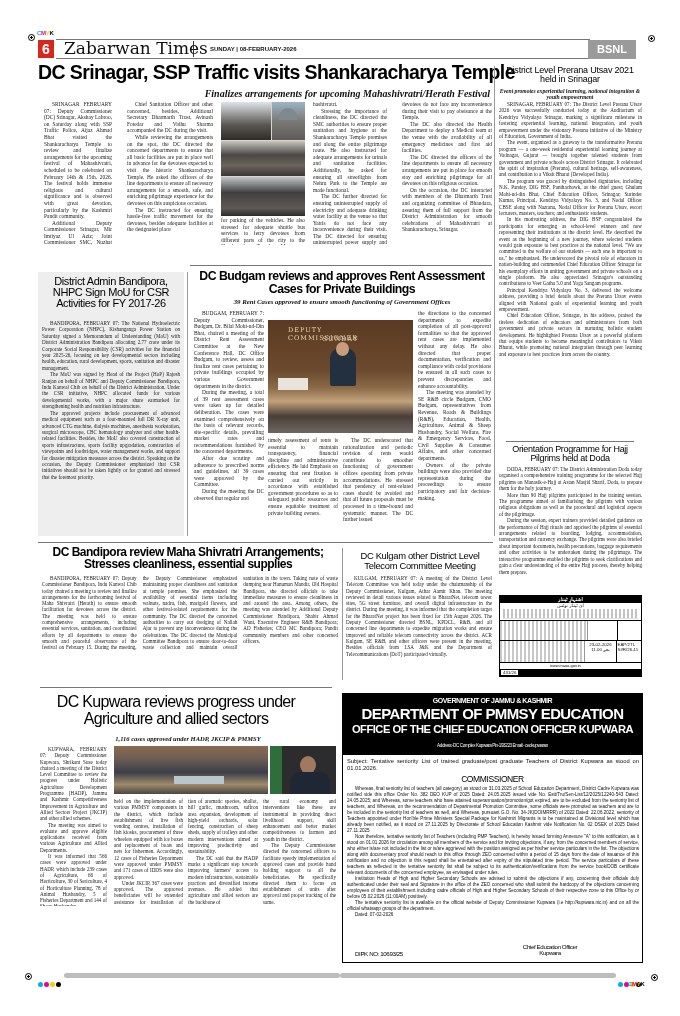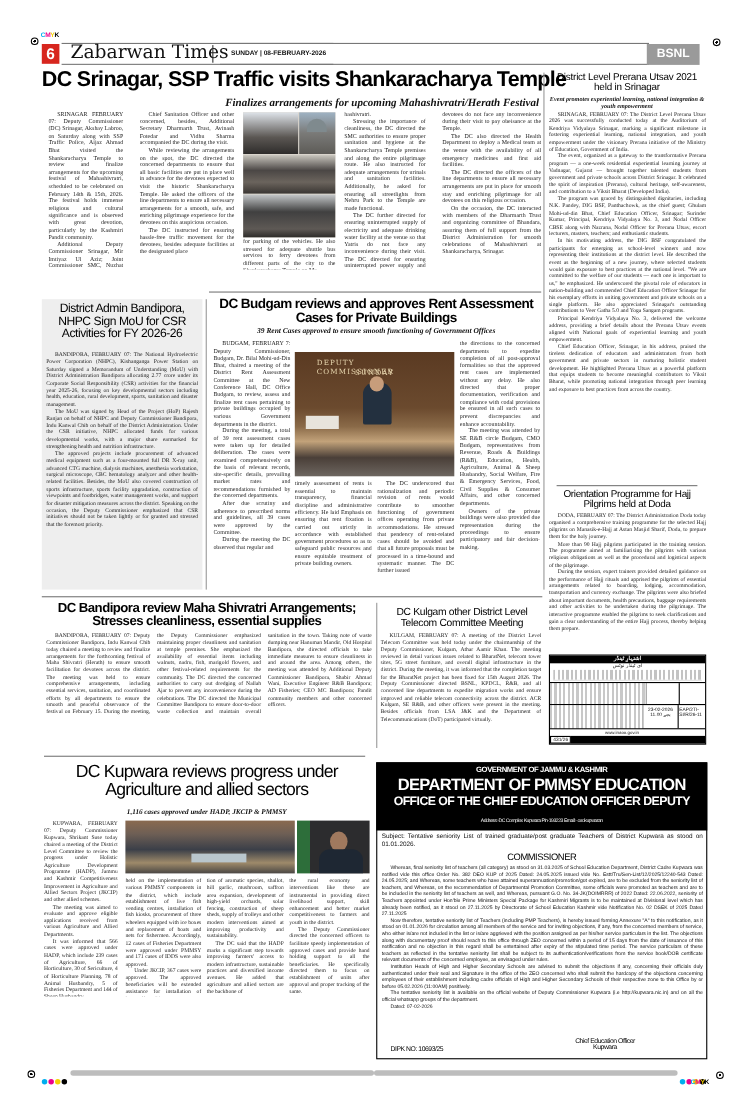--- a/index.html
+++ b/index.html
@@ -118,21 +118,21 @@
     <div style="flex:0.8;padding:1px">EAP/2TI-SI/R/26-11</div>
   </div>
   <div style="border-top:1px solid #000;height:7px;font-size:4px;font-family:'Liberation Sans',sans-serif;padding-left:50px">www.inaoo.gov.in</div>
   <div style="display:flex;height:7px;font-size:4.4px;font-family:'Liberation Sans',sans-serif">
     <div style="border:1px solid #000;padding:0 2px">431/26</div>
     <div style="flex:1;background:#000"></div>
   </div>
 </div>
 
 <div class="abs shaded" style="left:38px;top:272px;width:146px;height:264px"></div>
-<div class="abs hl" style="left:40px;top:276px;width:142px;font-size:11px;font-weight:normal;letter-spacing:-0.4px">District Admin Bandipora, NHPC Sign MoU for CSR Activities for FY 2026-26</div>
+<div class="abs hl" style="left:40px;top:276px;width:142px;font-size:11px;font-weight:normal;letter-spacing:-0.4px">District Admin Bandipora, NHPC Sign MoU for CSR Activities for FY 2017-26</div>
 <div class="abs body" style="left:42px;top:320px;width:138px;height:212px;font-size:5.1px;line-height:6.4px">
   <p>BANDIPORA, FEBRUARY 07: The National Hydroelectric Power Corporation (NHPC), Kishanganga Power Station on Saturday signed a Memorandum of Understanding (MoU) with District Administration Bandipora allocating 2.77 crore under its Corporate Social Responsibility (CSR) activities for the financial year 2025-26, focusing on key developmental sectors including health, education, rural development, sports, sanitation and disaster management.</p>
     <p>The MoU was signed by Head of the Project (HoP) Rajesh Ranjan on behalf of NHPC and Deputy Commissioner Bandipora, Indu Kanwal Chib on behalf of the District Administration. Under the CSR initiative, NHPC allocated funds for various developmental works, with a major share earmarked for strengthening health and nutrition infrastructure.</p>
     <p>The approved projects include procurement of advanced medical equipment such as a four-mounted full DR X-ray unit, advanced CTG machine, dialysis machines, anesthesia workstation, surgical microscope, CBC hematology analyzer and other health-related facilities. Besides, the MoU also covered construction of sports infrastructure, sports facility upgradation, construction of viewpoints and footbridges, water management works, and support for disaster mitigation measures across the district. Speaking on the occasion, the Deputy Commissioner emphasized that CSR initiatives should not be taken lightly or for granted and stressed that the foremost priority.</p>
 </div>
 <div class="abs rule-v" style="left:187px;top:272px;height:264px"></div>
 
 <div class="abs rule-h" style="left:190px;top:265px;width:302px"></div>
 <div class="abs hl" style="left:190px;top:270px;width:304px;font-size:12.3px;letter-spacing:-0.5px">DC Budgam reviews and approves Rent Assessment Cases for Private Buildings</div>
 <div class="abs sub" style="left:190px;top:298px;width:304px;font-size:6.8px">39 Rent Cases approved to ensure smooth functioning of Government Offices</div>
@@ -169,21 +169,21 @@
   <p>BANDIPORA, FEBRUARY 07: Deputy Commissioner Bandipora, Indu Kanwal Chib today chaired a meeting to review and finalize arrangements for the forthcoming festival of Maha Shivratri (Herath) to ensure smooth facilitation for devotees across the district. The meeting was held to ensure comprehensive arrangements, including essential services, sanitation, and coordinated efforts by all departments to ensure the smooth and peaceful observance of the festival on February 15. During the meeting, the Deputy Commissioner emphasized maintaining proper cleanliness and sanitation at temple premises. She emphasized the availability of essential items including walnuts, nadru, fish, marigold flowers, and other festival-related requirements for the community. The DC directed the concerned authorities to carry out dredging of Nallah Ajar to prevent any inconvenience during the celebrations. The DC directed the Municipal Committee Bandipora to ensure door-to-door waste collection and maintain overall sanitation in the town. Taking note of waste dumping near Hanuman Mandir, Old Hospital Bandipora, she directed officials to take immediate measures to ensure cleanliness in and around the area. Among others, the meeting was attended by Additional Deputy Commissioner Bandipora, Shabir Ahmad Wani, Executive Engineer R&amp;B Bandipora; AD Fisheries; CEO MC Bandipora; Pandit community members and other concerned officers.</p>
 </div>
 <div class="abs rule-v" style="left:342px;top:548px;height:132px"></div>
 
 <div class="abs hl" style="left:346px;top:551px;width:148px;font-size:9.4px;font-weight:normal;letter-spacing:-0.3px">DC Kulgam other District Level Telecom Committee Meeting</div>
 <div class="abs body" style="left:346px;top:575px;width:146px;height:105px;font-size:5.1px;line-height:6.3px">
   <p>KULGAM, FEBRUARY 07: A meeting of the District Level Telecom Committee was held today under the chairmanship of the Deputy Commissioner, Kulgam, Athar Aamir Khan. The meeting reviewed in detail various issues related to BharatNet, telecom tower sites, 5G street furniture, and overall digital infrastructure in the district. During the meeting, it was informed that the completion target for the BharatNet project has been fixed for 15th August 2026. The Deputy Commissioner directed BSNL, KPDCL, R&amp;B, and all concerned line departments to expedite migration works and ensure improved and reliable telecom connectivity across the district. ACR Kulgam, SE R&amp;B, and other officers were present in the meeting. Besides officials from LSA J&amp;K and the Department of Telecommunications (DoT) participated virtually.</p>
 </div>
 
 <div class="abs rule-h" style="left:40px;top:687px;width:292px"></div>
-<div class="abs hl" style="left:40px;top:694px;width:296px;font-size:16px;font-weight:normal;letter-spacing:-0.7px;line-height:1.05">DC Kupwara reviews progress under Agriculture and allied sectors</div>
+<div class="abs hl" style="left:28px;top:694px;width:296px;font-size:16px;font-weight:normal;letter-spacing:-0.7px;line-height:1.05">DC Kupwara reviews progress under Agriculture and allied sectors</div>
 <div class="abs sub" style="left:40px;top:735px;width:296px;font-size:6.5px">1,116 cases approved under HADP, JKCIP &amp; PMMSY</div>
 
 <div class="abs body" style="left:40px;top:746px;width:67px;height:160px;font-size:5.1px;line-height:6.3px">
   <p>KUPWARA, FEBRUARY 07: Deputy Commissioner Kupwara, Shrikant Suse today chaired a meeting of the District Level Committee to review the progress under Holistic Agriculture Development Programme (HADP), Jammu and Kashmir Competitiveness Improvement in Agriculture and Allied Sectors Project (JKCIP) and other allied schemes.</p>
     <p>The meeting was aimed to evaluate and approve eligible applications received from various Agriculture and Allied Departments.</p>
     <p>It was informed that 566 cases were approved under HADP, which include 239 cases of Agriculture, 66 of Horticulture, 30 of Sericulture, 4 of Horticulture Planning, 78 of Animal Husbandry, 5 of Fisheries Department and 144 of Sheep Husbandry.</p>
 </div>
 <div class="abs photo ph-crowd" style="left:114px;top:746px;width:154px;height:48px;background:linear-gradient(180deg,#8a6a50 0%,#6e5f55 25%,#3b3f48 55%,#9e8a6a 80%,#4a4744 100%)">
   <div style="position:absolute;left:60px;top:30px;width:50px;height:8px;background:#b9c6cc"></div>
 </div>
@@ -201,21 +201,21 @@
 </div>
 <div class="abs body" style="left:263px;top:798px;width:73px;height:108px;font-size:5.1px;line-height:6.3px">
   <p style="text-indent:0">the rural economy and interventions like these are instrumental in providing direct livelihood support, skill enhancement and better market competitiveness to farmers and youth in the district.</p>
     <p>The Deputy Commissioner directed the concerned officers to facilitate speedy implementation of approved cases and provide hand holding support to all the beneficiaries. He specifically directed them to focus on establishment of units after approval and proper tracking of the same.</p>
 </div>
 
 <div class="abs" style="left:342px;top:693px;width:301px;height:270px;border:1px solid #000"></div>
 <div class="abs" style="left:342px;top:693px;width:301px;height:62px;background:#000"></div>
 <div class="abs hl" style="left:342px;top:697px;width:301px;font-size:7px;color:#fff;font-weight:bold">GOVERNMENT OF JAMMU &amp; KASHMIR</div>
 <div class="abs hl" style="left:342px;top:706px;width:301px;font-size:15px;color:#fff;letter-spacing:-0.6px">DEPARTMENT OF PMMSY EDUCATION</div>
-<div class="abs hl" style="left:342px;top:724px;width:301px;font-size:11.2px;color:#fff;letter-spacing:-0.5px">OFFICE OF THE CHIEF EDUCATION OFFICER DEPUTY</div>
+<div class="abs hl" style="left:342px;top:724px;width:301px;font-size:11.2px;color:#fff;letter-spacing:-0.5px">OFFICE OF THE CHIEF EDUCATION OFFICER KUPWARA</div>
 <div class="abs hl" style="left:342px;top:744px;width:301px;font-size:4.6px;color:#fff;font-weight:normal">Address:-DC Complex Kupwara Pin-193223 Email:- ceokupwaran</div>
 
 <div class="abs notice" style="left:347px;top:758px;width:292px;font-size:5.8px;line-height:7px">Subject: Tentative seniority List of trained graduate/post graduate Teachers of District Kupwara as stood on 01.01.2026.</div>
 <div class="abs hl" style="left:342px;top:775px;width:301px;font-size:8.5px;font-weight:normal">COMMISSIONER</div>
 <div class="abs notice" style="left:347px;top:786px;width:292px;height:150px;overflow:hidden">
   <p style="text-indent:8px">Whereas, final seniority list of teachers (all category) as stood on 31.03.2025 of School Education Department, District Cadre Kupwara was notified vide this office Order No. 382 DEO KUP of 2025 Dated: 24.05.2025 issued vide No. Estt/Tru/Sen-List/12/2025/12240-543 Dated: 24.05.2025; and Whereas, some teachers who have attained superannuation/promotion/got expired, are to be excluded from the seniority list of teachers, and Whereas, on the recommendation of Departmental Promotion Committee, some officials were promoted as teachers and are to be included in the seniority list of teachers as well, and Whereas, pursuant G.O. No. 34-JK(DOIMRRR) of 2022 Dated: 22.06.2022, seniority of Teachers appointed under Hon'ble Prime Ministers Special Package for Kashmiri Migrants is to be maintained at Divisional level which has already been notified, as it stood on 27.11.2025 by Directorate of School Education Kashmir vide Notification No. 02 DSEK of 2025 Dated 27.11.2025</p>
   <p style="text-indent:8px">Now therefore, tentative seniority list of Teachers (including PMP Teachers), is hereby issued forming Annexure "A" to this notification, as it stood on 01.01.2026 for circulation among all members of the service and for inviting objections, if any, from the concerned members of service, who either is/are not included in the list or is/are aggrieved with the position assigned as per his/her service particulars in the list. The objections along with documentary proof should reach to this office through ZEO concerned within a period of 15 days from the date of issuance of this notification and no objection in this regard shall be entertained after expiry of the stipulated time period. The service particulars of these teachers as reflected in the tentative seniority list shall be subject to its authentication/verifications from the service book/DOB certificate relevant documents of the concerned employee, as envisaged under rules.</p>
   <p style="text-indent:8px">Institution Heads of High and Higher Secondary Schools are advised to submit the objections if any, concerning their officials duly authenticated under their seal and Signature in the office of the ZEO concerned who shall submit the hardcopy of the objections concerning employees of their establishment including cadre officials of High and Higher Secondary Schools of their respective zone to this Office by or before 05.02.2026 (11:00AM) positively.</p>
   <p style="text-indent:8px">The tentative seniority list is available on the official website of Deputy Commissioner Kupwara (i.e http://kupwara.nic.in) and on all the official whatsapp groups of the department.</p>
   <p style="text-indent:8px">Dated: 07-02-2026</p>

